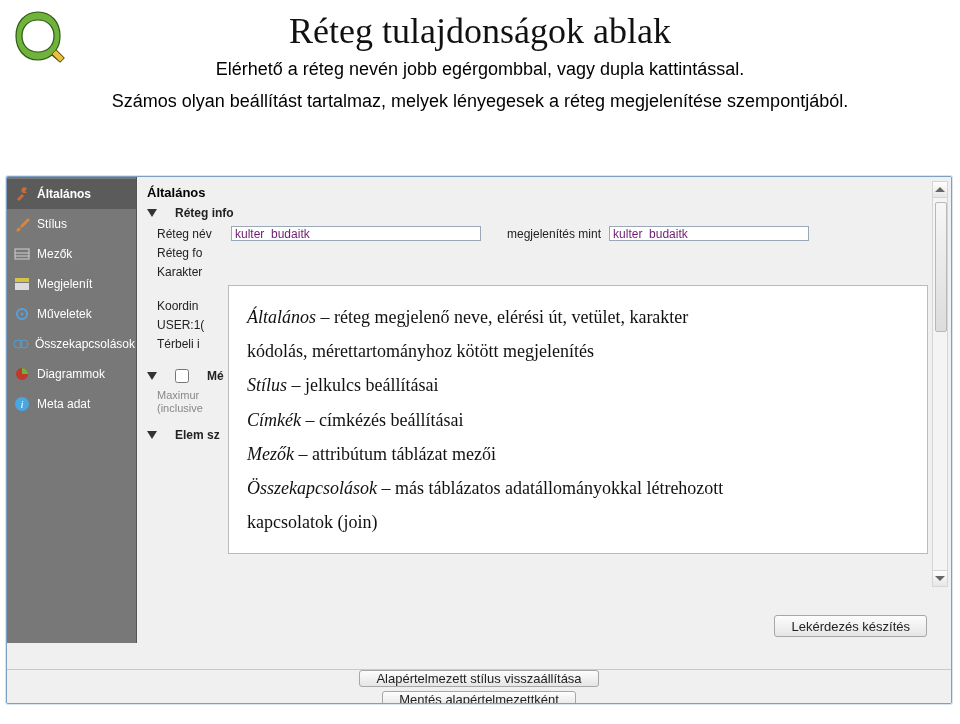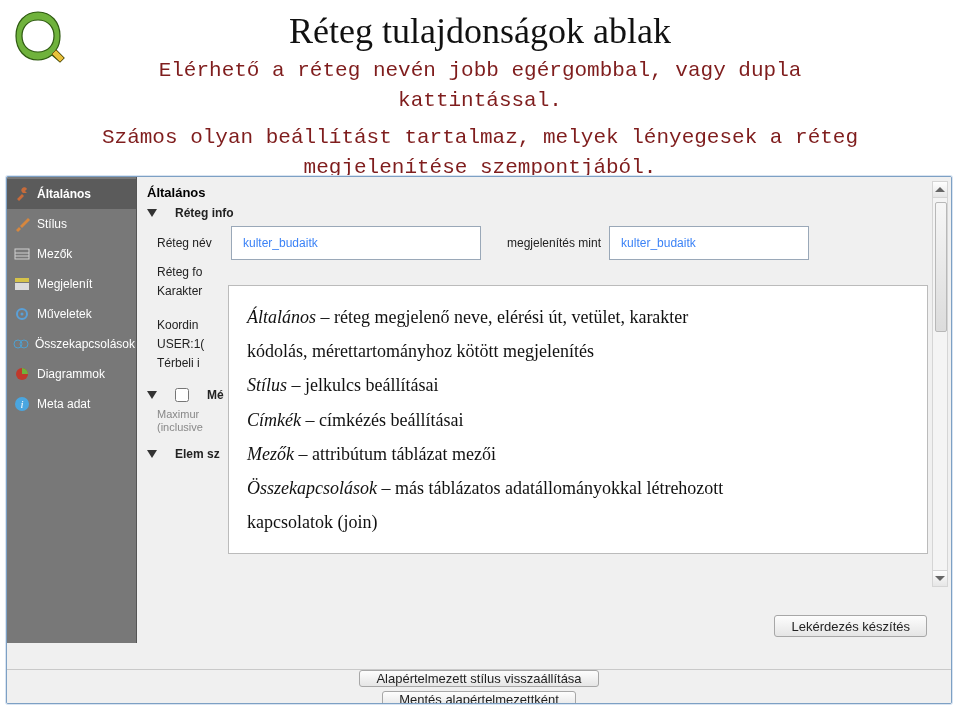--- a/index.html
+++ b/index.html
@@ -14,25 +14,25 @@
   }
   
   .slide-title {
     font-family: "Times New Roman", serif;
     font-size: 36px;
     text-align: center;
     margin: 10px 0 4px 0;
     color: #111;
   }
   .slide-body {
-    font-family: Liberation Mono, monospace;
-    font-size: 21px;
+    font-family: Liberation Sans, sans-serif;
+    font-size: 18px;
     text-align: center;
     line-height: 1.45;
-    color: #7f1d1d;
+    color: #000000;
     margin: 0 90px 6px 90px;
   }
   
   .qgis-logo {
     position: absolute;
     top: 8px; left: 10px;
     width: 56px; height: 56px;
   }
   
   .dialog {
@@ -134,26 +134,26 @@
     display: flex;
     align-items: center;
     gap: 8px;
     margin: 5px 0 5px 10px;
     font-size: 12px;
     color: #222;
   }
   .form-row label { width: 66px; }
   .text-field {
     flex: 0 0 250px;
-    height: 34px;
+    height: 15px;
     border: 1px solid #9aa8b8;
     background: #fff;
-    padding: 2px 11px;
+    padding: 2px 3px;
     font-size: 12px;
-    color: #3b82f6;
+    color: #701a75;
   }
   .right-label { margin-left: 18px; }
   .cut-row { overflow: hidden; white-space: nowrap; }
   
   .overlay {
     position: absolute;
     left: 228px; top: 285px;
     width: 700px;
     background: #fff;
     border: 1px solid #bbb;

